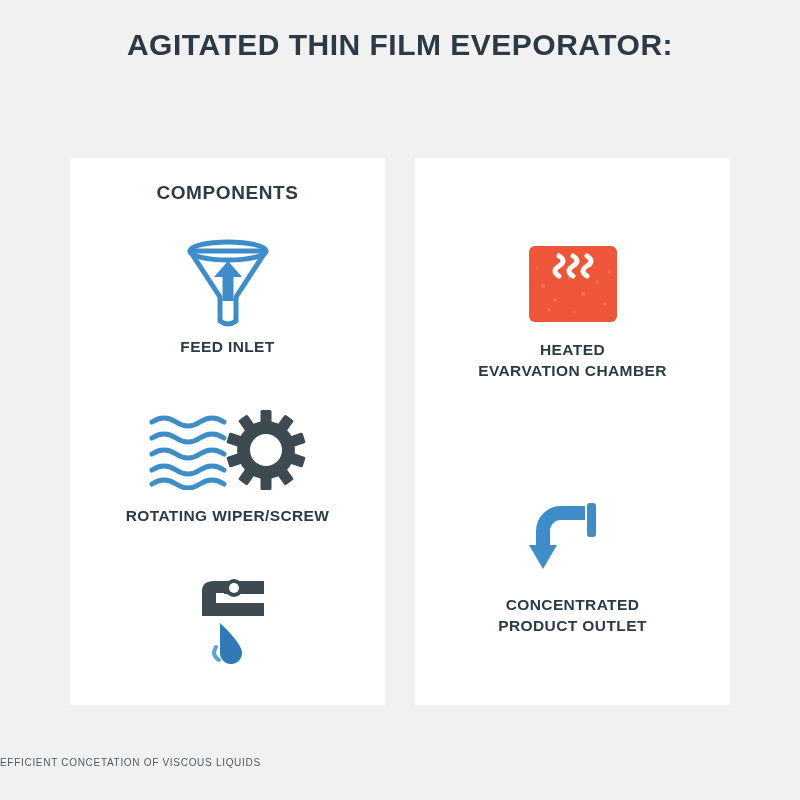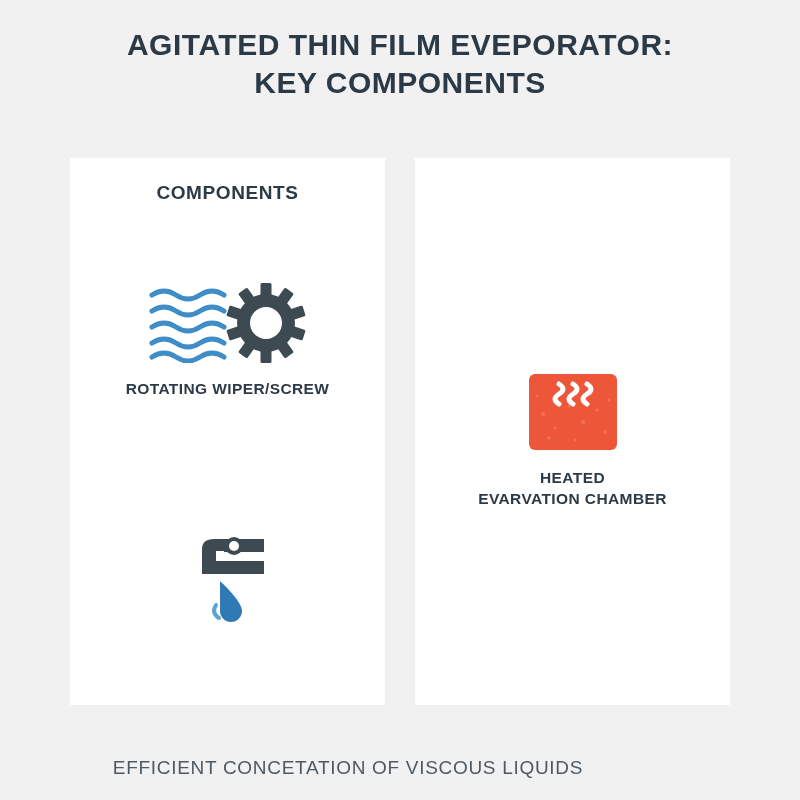--- a/index.html
+++ b/index.html
@@ -93,45 +93,57 @@
     text-transform: uppercase;
     white-space: pre-line;
   }
 
   
   .footer {
     position: absolute;
     top: 757px;
     left: 0;
     width: 696px;
-    text-align: center;
-    font-size: 19px;
+    text-align: left;
+    font-size: 10px;
     font-weight: normal;
     letter-spacing: 0.7px;
     color: #4d5a63;
     text-transform: uppercase;
   }
 
   svg { display: block; }
 </style>
 </head>
 <body>
 
 <div class="title-block">
   <div class="title-line">AGITATED THIN FILM EVEPORATOR:</div>
-  <div class="title-line">KEY COMPONENTS</div>
 </div>
 
 <div class="cards">
 
   <div class="card">
     <div class="card-header">COMPONENTS</div>
 
     <div class="items">
 
+      <div class="item">
+        <div class="icon-wrap">
+          <svg width="96" height="92" viewBox="0 0 96 92" aria-hidden="true">
+
+            <path d="M10 16 L86 16 L56 62 L56 86 Q48 92 40 86 L40 62 Z" fill="none" stroke="#3f8dc8" stroke-width="5" stroke-linejoin="round"></path>
+
+            <ellipse cx="48" cy="16" rx="38" ry="9" fill="none" stroke="#3f8dc8" stroke-width="5"></ellipse>
+
+            <path d="M48 26 L62 42 L53.5 42 L53.5 66 L42.5 66 L42.5 42 L34 42 Z" fill="#3f8dc8"></path>
+          </svg>
+        </div>
+        <div class="item-label">FEED INLET</div>
+      </div>
 
       <div class="item">
         <div class="icon-wrap">
           <svg width="160" height="80" viewBox="0 0 160 80" aria-hidden="true">
             <g stroke="#3f8dc8" stroke-width="5" fill="none" stroke-linecap="round">
               <path d="M4 12 q12 -8 24 0 t24 0 t24 0"></path>
               <path d="M4 28 q12 -8 24 0 t24 0 t24 0"></path>
               <path d="M4 44 q12 -8 24 0 t24 0 t24 0"></path>
               <path d="M4 60 q12 -8 24 0 t24 0 t24 0"></path>
               <path d="M4 74 q12 -8 24 0 t24 0 t24 0"></path>
@@ -210,19 +222,33 @@
               <path d="M48 14 q8 5 0 10 q-8 5 0 10"></path>
               <path d="M62 14 q8 5 0 10 q-8 5 0 10"></path>
             </g>
           </svg>
         </div>
         <div class="item-label">HEATED
 EVARVATION CHAMBER</div>
       </div>
 
 
+      <div class="item">
+        <div class="icon-wrap">
+          <svg width="96" height="84" viewBox="0 0 96 84" aria-hidden="true">
+
+            <path d="M60 16 L36 16 A18 18 0 0 0 18 34 L18 52" fill="none" stroke="#3f8dc8" stroke-width="14" stroke-linecap="butt"></path>
+
+            <path d="M4 48 L32 48 L18 72 Z" fill="#3f8dc8"></path>
+
+            <rect x="62" y="6" width="9" height="34" rx="3" fill="#3f8dc8"></rect>
+          </svg>
+        </div>
+        <div class="item-label">CONCENTRATED
+PRODUCT OUTLET</div>
+      </div>
 
     </div>
   </div>
 
 </div>
 
 <div class="footer">EFFICIENT CONCETATION OF VISCOUS LIQUIDS</div>
 
 </body></html>

